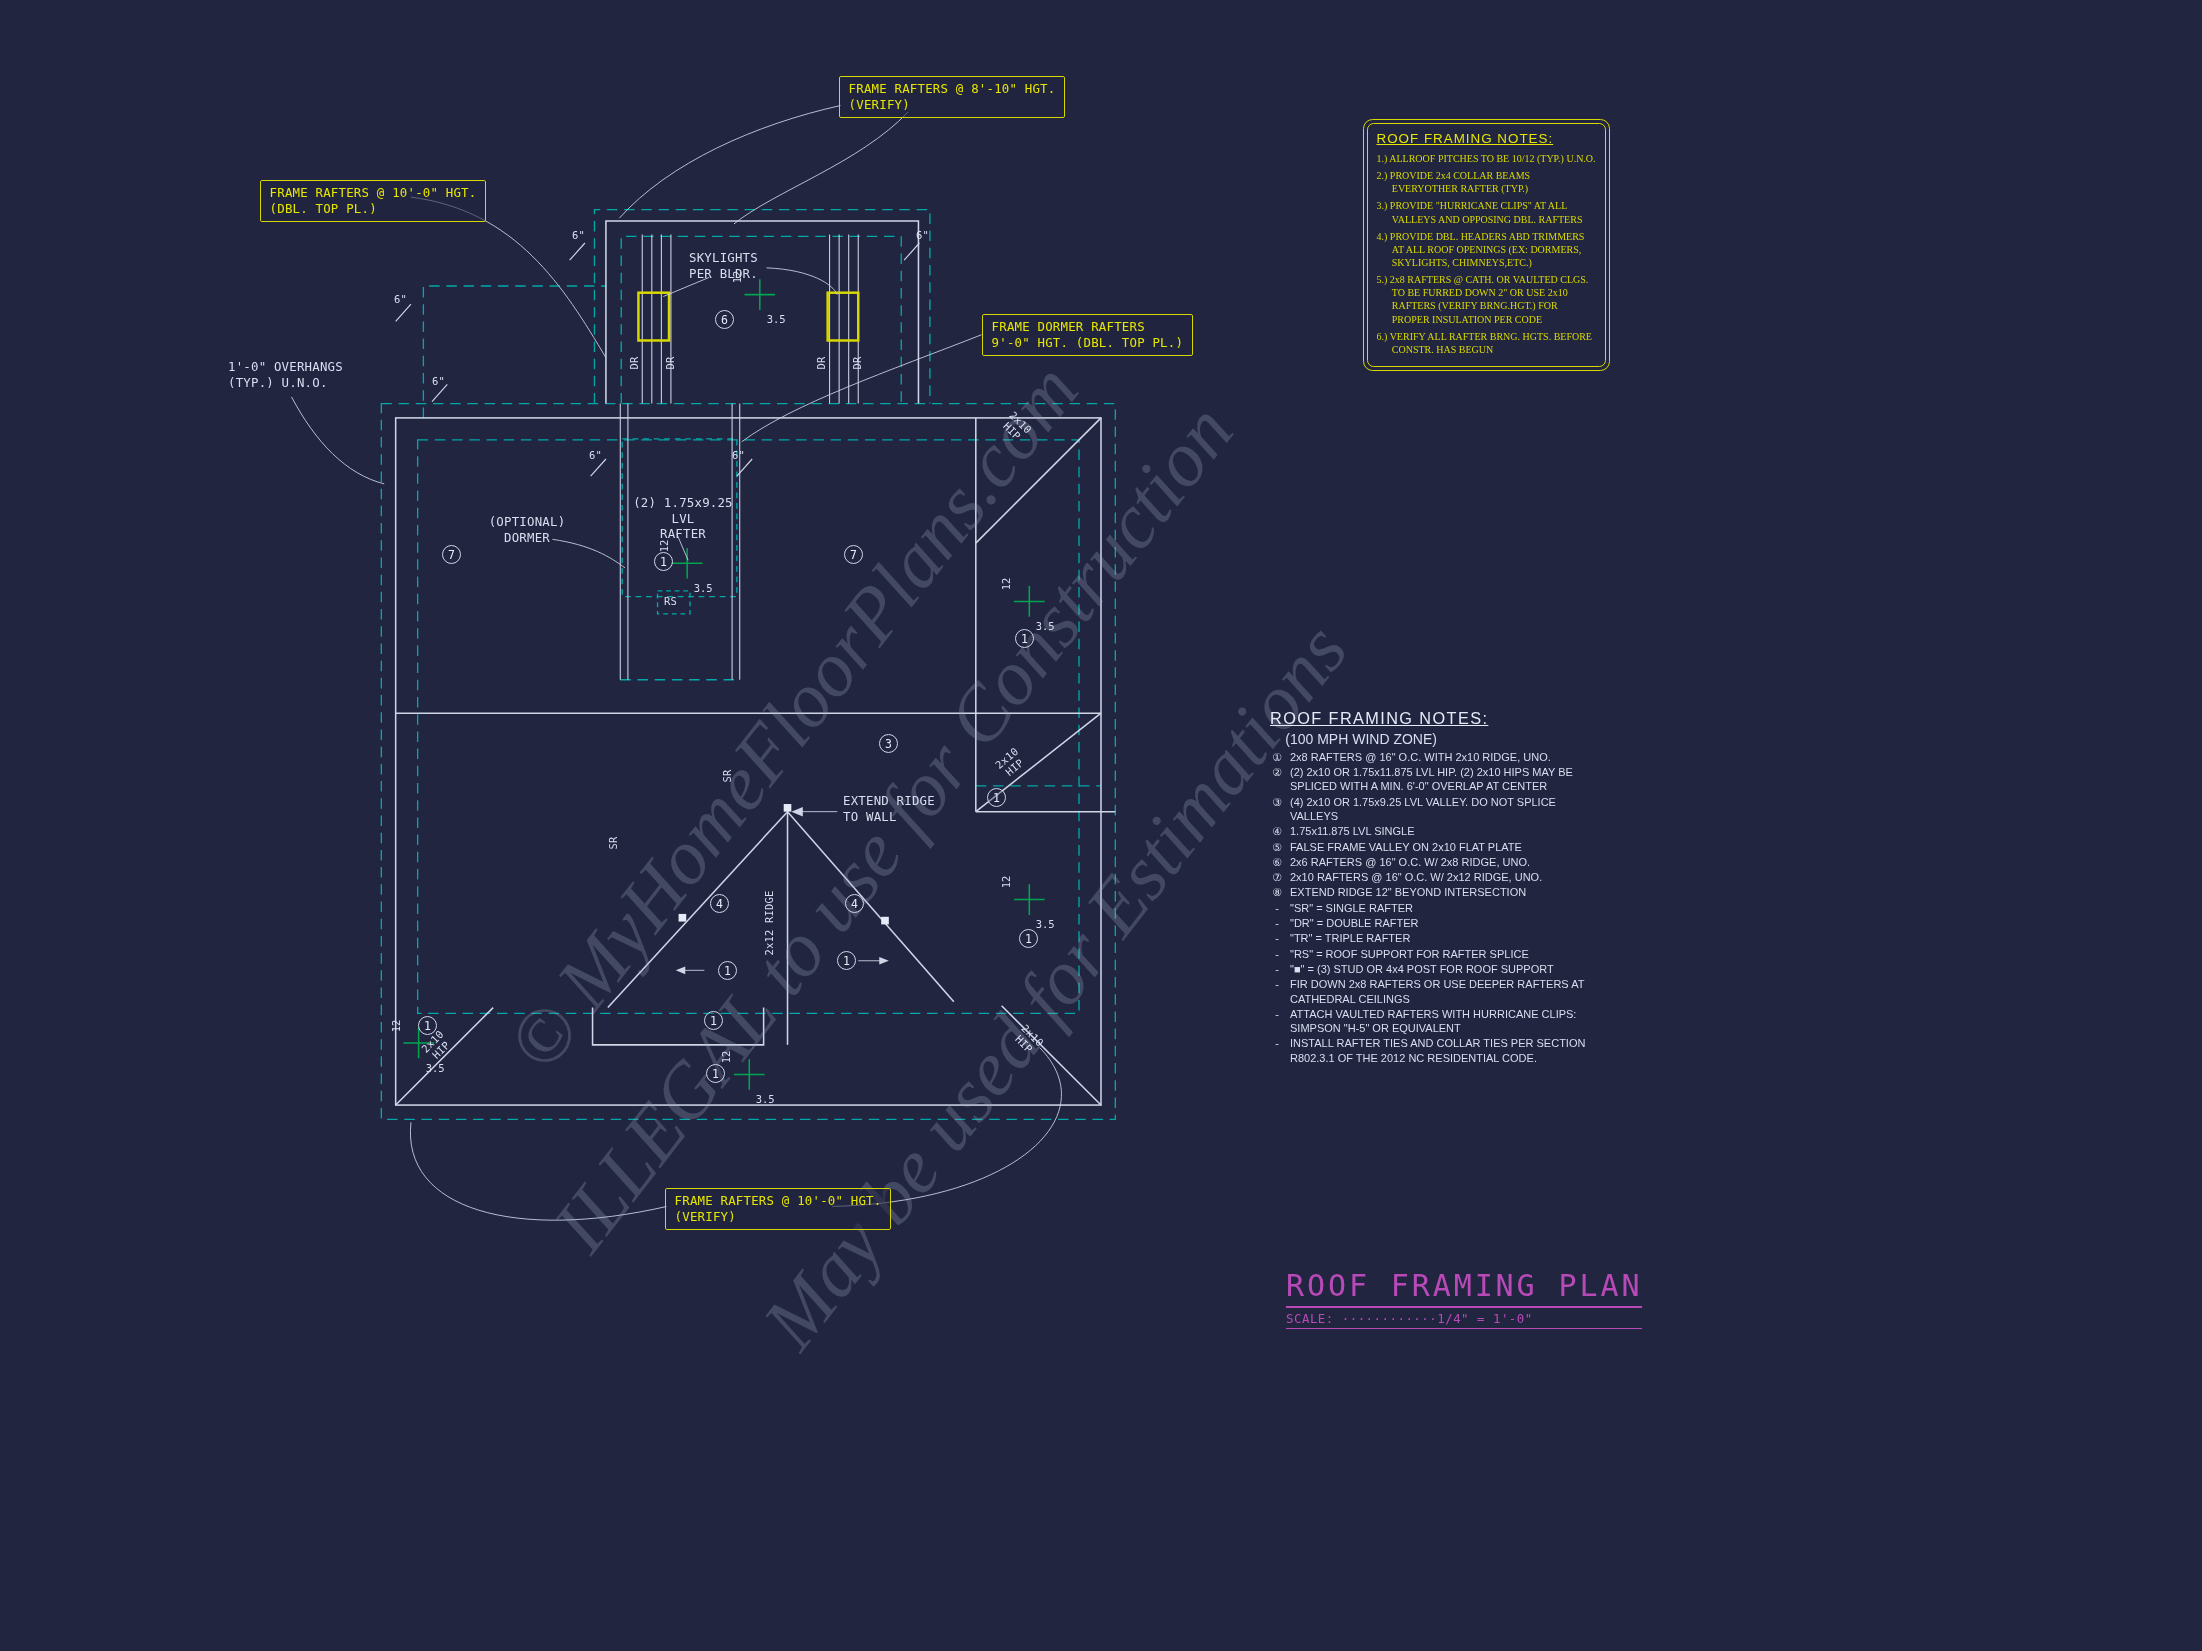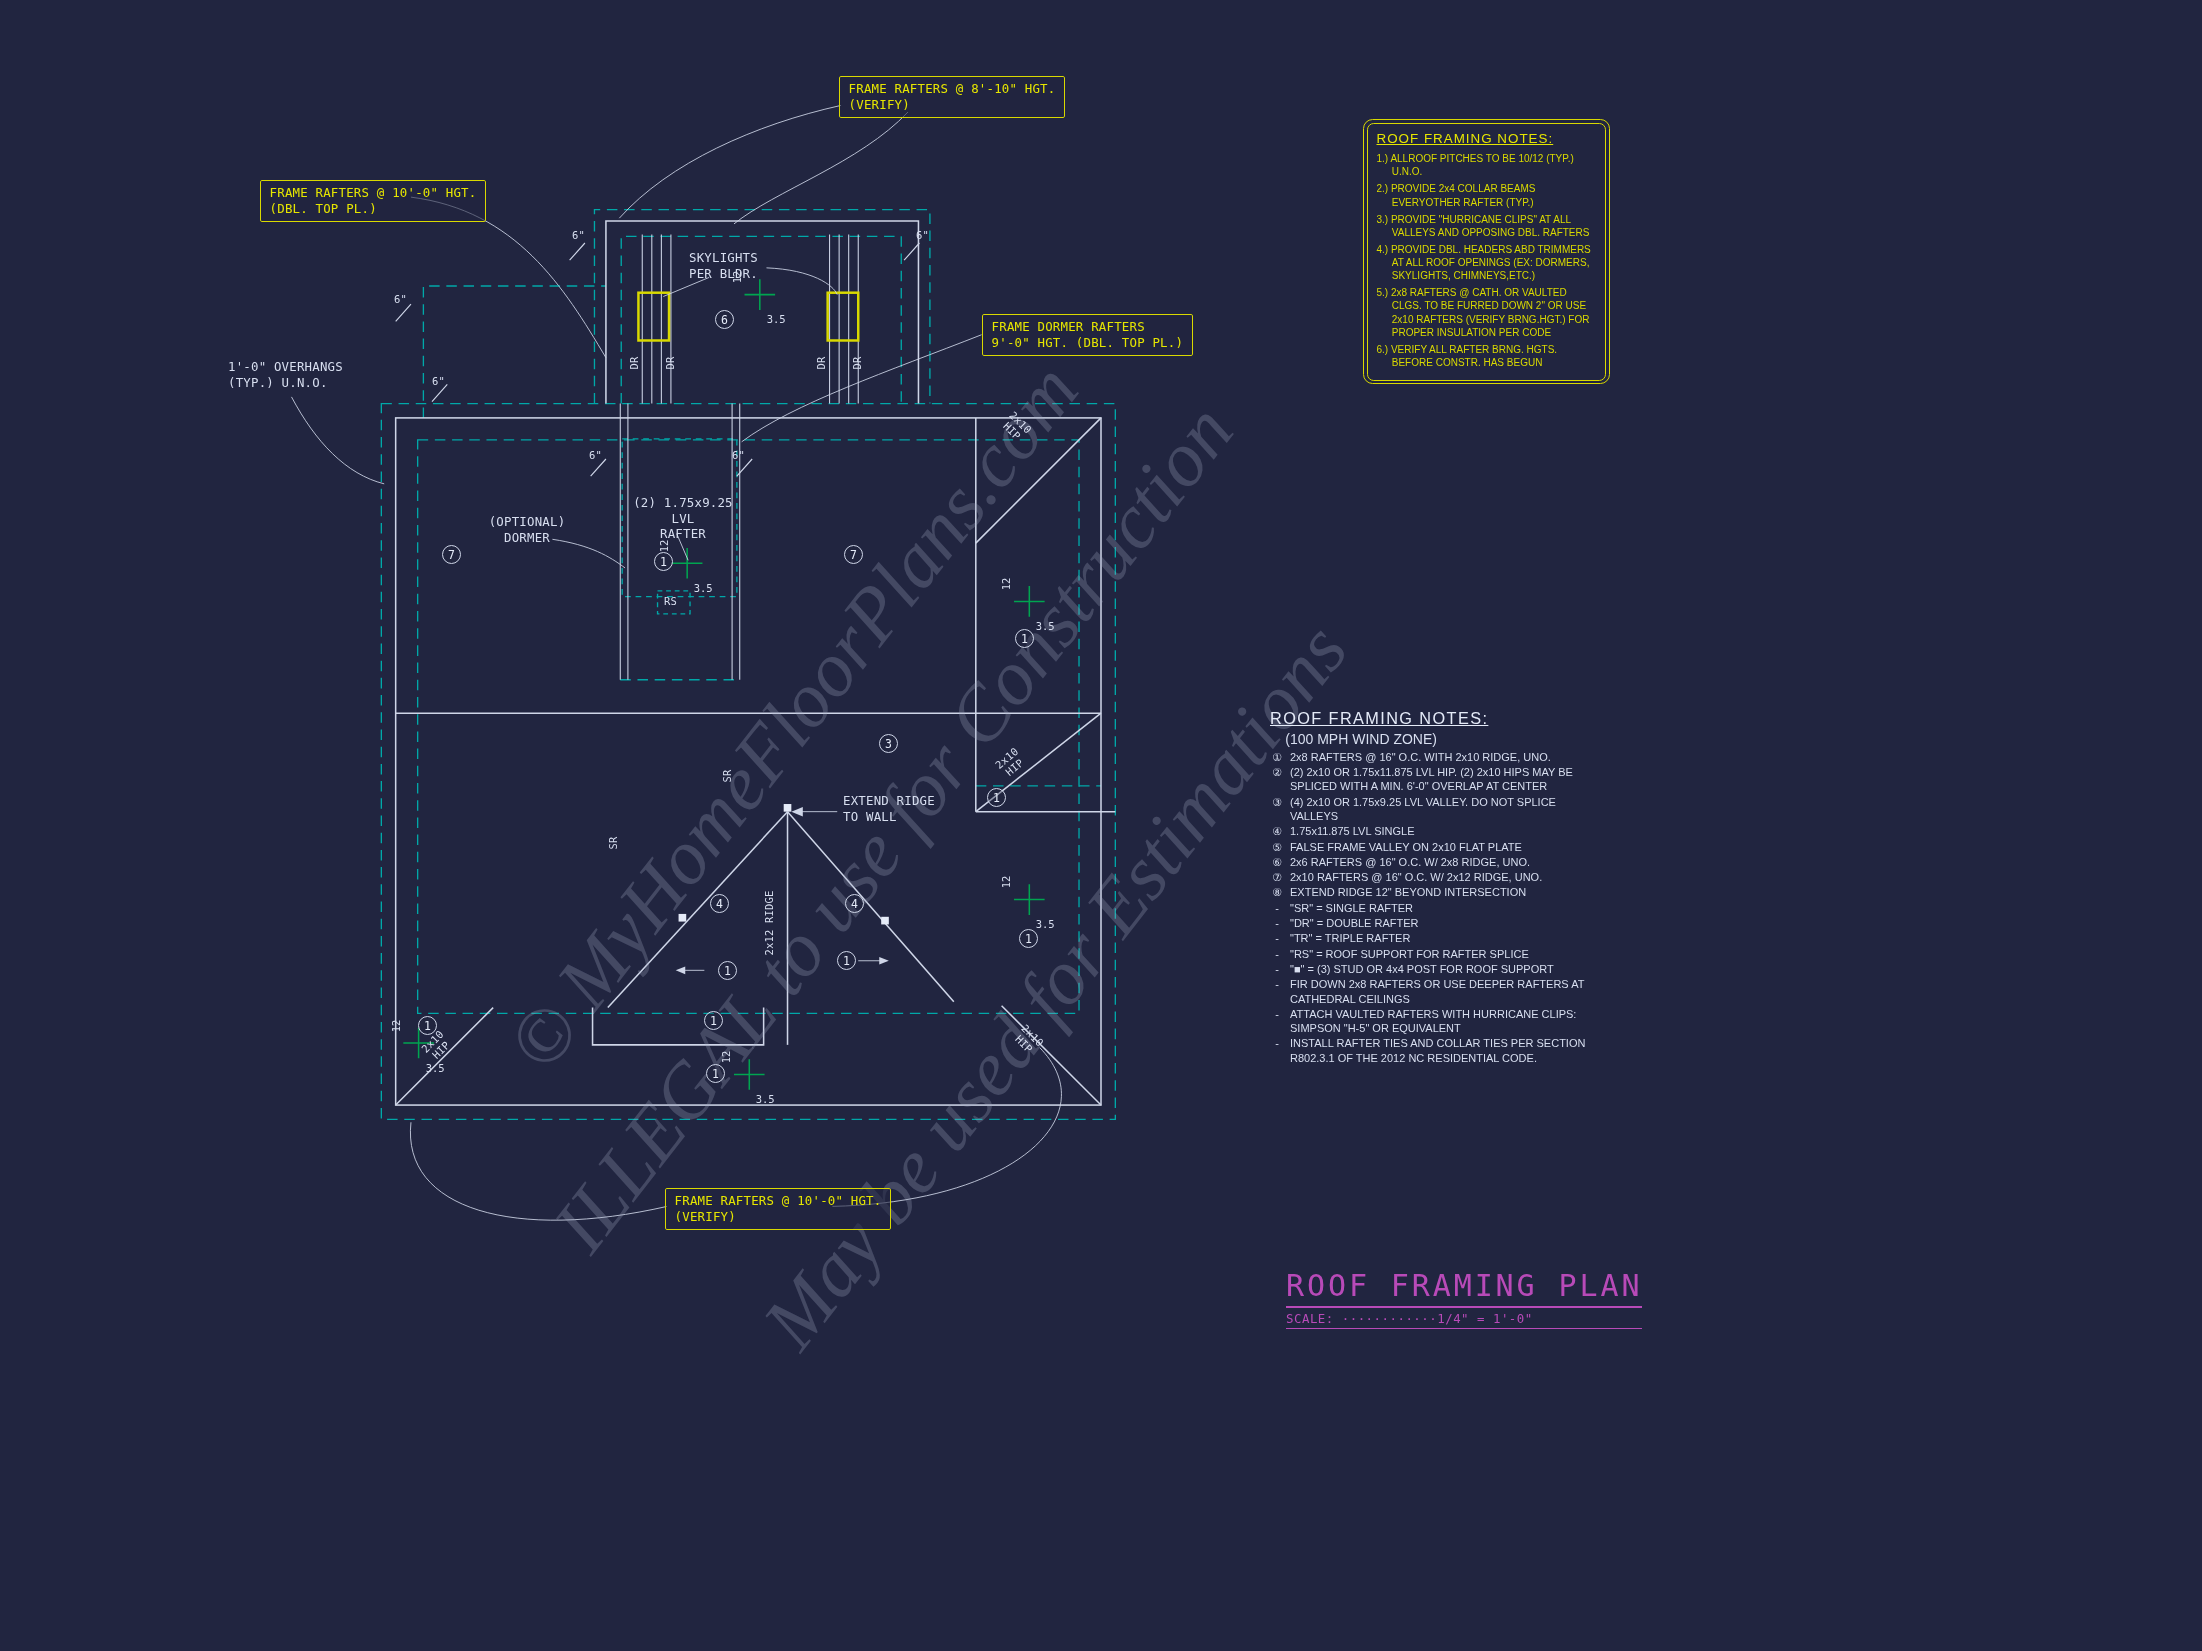--- a/index.html
+++ b/index.html
@@ -14,21 +14,21 @@
   .sm{font-size:10.5px}
   .rot{transform-origin:center;white-space:pre-line;text-align:center;line-height:1.1}
   .circle{position:absolute;width:19px;height:19px;border:1.2px solid #cfd6e8;border-radius:50%;
           font-size:11.5px;display:flex;align-items:center;justify-content:center;color:#e5ebf8;background:rgba(33,37,64,.35)}
   .slope{position:absolute;width:0;height:0}
   .slope .rise{position:absolute;left:-29px;top:-23px;transform:rotate(-90deg);font-size:10.5px;color:#d8dff0}
   .slope .run{position:absolute;left:6.7px;top:19px;font-size:10.5px;color:#d8dff0}
   .notes-box{position:absolute;left:1363px;top:119px;width:247px;border:1.6px solid #d9d900;border-radius:9.6px;padding:2.9px;background:rgba(33,37,64,.5)}
   .notes-box .inner{border:1px solid #d9d900;border-radius:6.7px;padding:6.7px 8.6px}
   .nb-head{color:#e6e600;font-size:13.4px;letter-spacing:1px;text-decoration:underline;margin-bottom:6.7px;font-family:"Liberation Sans",sans-serif}
-  .nb-item{color:#d9d900;font-size:10px;line-height:1.32;margin-bottom:3.8px;padding-left:15.3px;text-indent:-15.3px;font-family:Liberation Sans, sans-serif}
+  .nb-item{color:#d9d900;font-size:10px;line-height:1.32;margin-bottom:3.8px;padding-left:15.3px;text-indent:-15.3px;font-family:Liberation Serif, serif}
   .nl{position:absolute;left:1270px;top:709px;width:333px;font-family:"Liberation Sans",sans-serif}
   .nl-head{font-size:16.3px;letter-spacing:1.4px;text-decoration:underline;color:#e5ebf8;margin-bottom:2.9px}
   .nl-wind{font-size:14px;margin:0 0 2.9px 15.3px;color:#d8dff0}
   .nl-item{display:flex;gap:5.7px;font-size:11px;line-height:1.3;color:#d8dff0;margin-bottom:1px}
   .nl-item .b{width:14.3px;flex:none;text-align:center}
   .nl-item .t{flex:1}
   .tb{position:absolute;left:1286px;top:1268px}
   .tb-title{display:inline-block;font-size:30px;color:#b84ab8;letter-spacing:2.9px;border-bottom:2.4px solid #b84ab8;padding-bottom:2.9px;font-family:"DejaVu Sans Mono",monospace}
   .tb-scale{font-size:12.4px;color:#b84ab8;border-bottom:1.4px solid #b84ab8;padding:2.9px 0 1.9px;letter-spacing:0.5px}
   .wm{position:absolute;font-family:"Liberation Serif",serif;font-style:italic;font-size:78px;

